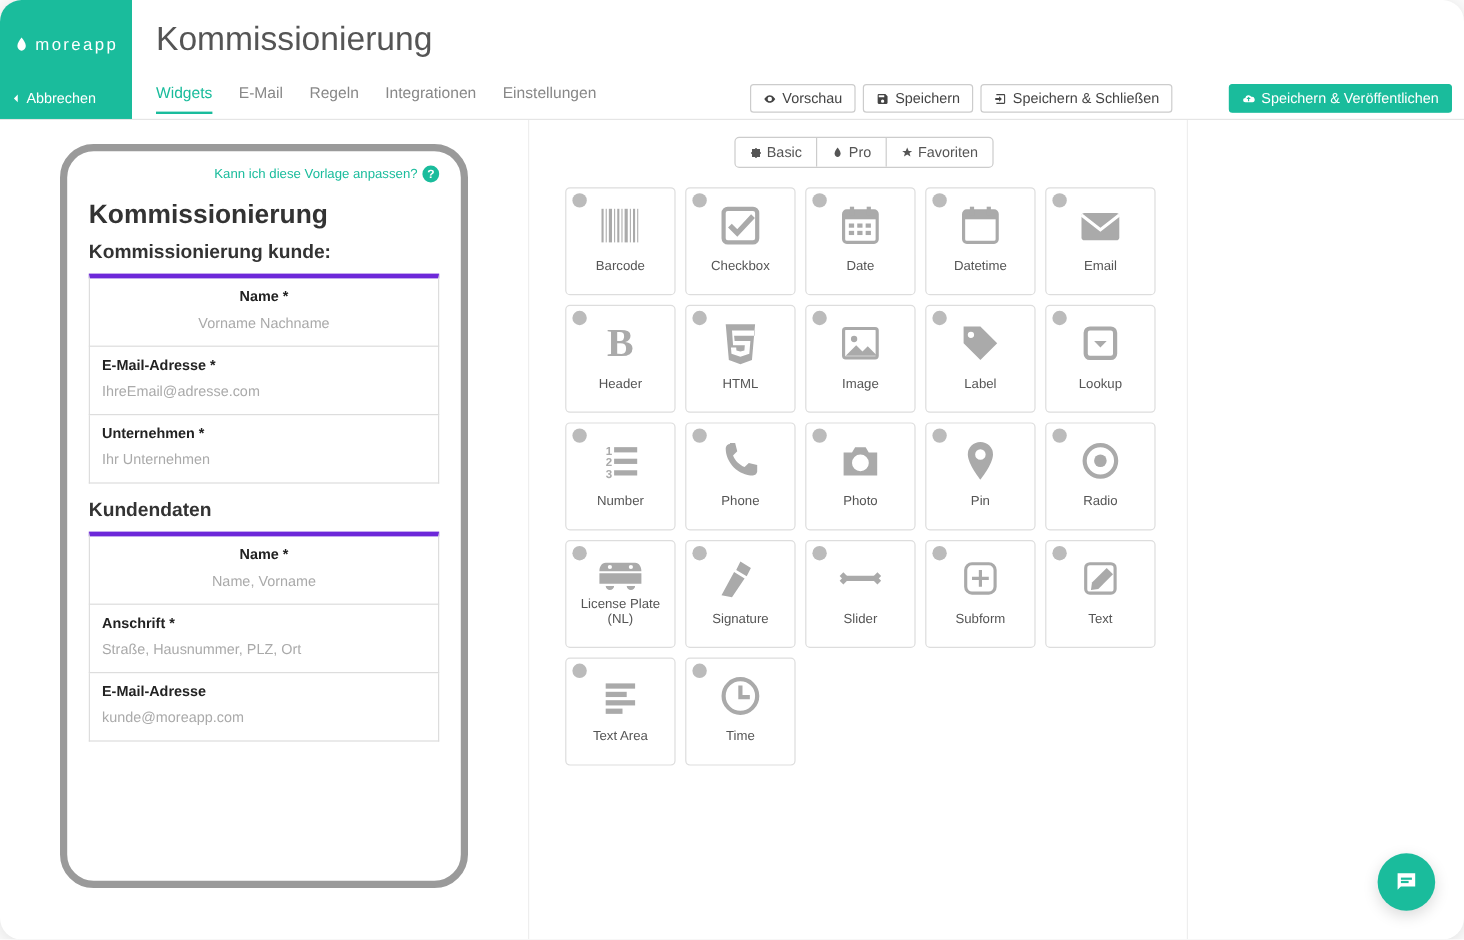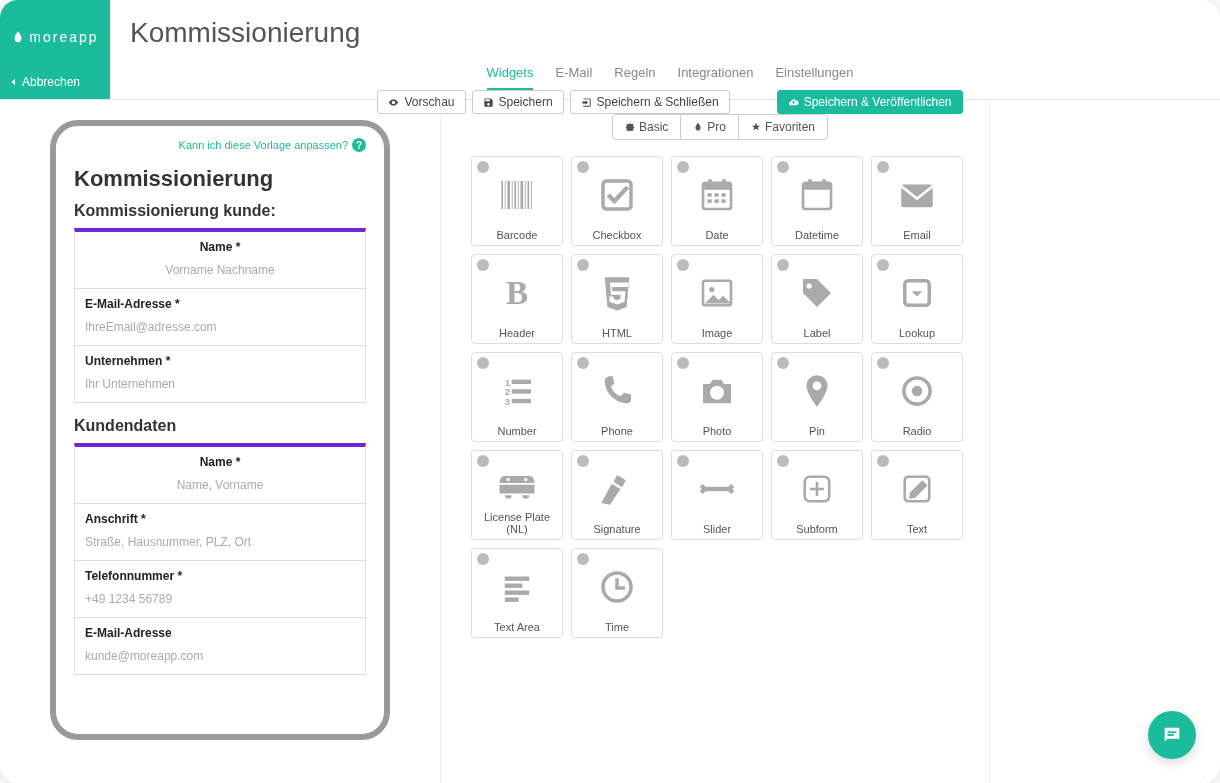--- a/index.html
+++ b/index.html
@@ -9,21 +9,21 @@
     .topbar { display: flex; align-items: stretch; height: 100px; border-bottom: 1px solid #e5e5e5; }
     .brand { width: 110px; background: #1abc9c; color: #fff; display: flex; flex-direction: column; }
     .brand-top { flex: 1; display: flex; align-items: center; justify-content: center; gap: 4px; padding: 8px 6px 0; }
     .brand-logo { width: 14px; height: 18px; }
     .brand-text { font-size: 14px; letter-spacing: 2px; font-weight: 300; text-align: center; }
     .brand-bottom { height: 34px; display: flex; align-items: center; gap: 4px; padding-left: 10px; background: #1abc9c; font-size: 12px; cursor: pointer; }
     .brand-bottom svg { width: 8px; height: 8px; }
 
     .header-right { flex: 1; display: flex; flex-direction: column; }
     .page-title { flex: 1; display: flex; align-items: center; padding-left: 20px; font-size: 28px; font-weight: 300; color: #555; }
-    .toolbar-row { height: 34px; display: flex; align-items: center; justify-content: flex-start; padding: 0 10px 0 20px; flex-direction: column; }
+    .toolbar-row { height: 34px; display: flex; align-items: center; justify-content: space-between; padding: 0 10px 0 20px; }
     .tabs { display: flex; gap: 22px; }
     .tab { font-size: 13px; color: #888; cursor: pointer; padding-bottom: 8px; }
     .tab.active { color: #1abc9c; border-bottom: 2px solid #1abc9c; }
     .actions { display: flex; gap: 6px; }
     .btn { border: 1px solid #ccc; background: #fff; padding: 4px 10px; font-size: 12px; border-radius: 3px; display: flex; align-items: center; gap: 5px; cursor: pointer; color: #444; }
     .btn svg { width: 11px; height: 11px; }
     .btn.primary { background: #1abc9c; color: #fff; border-color: #1abc9c; margin-left: 41px; }
 
     .main { display: flex; height: calc(100% - 100px); }
     .preview-col { width: 440px; padding: 20px 30px 0 50px; overflow: hidden; }
@@ -38,21 +38,21 @@
     .field-label { font-size: 12px; font-weight: 700; color: #222; margin-bottom: 6px; display: block; }
     .field-ph { font-size: 12px; color: #aaa; }
 
     .widgets-col { flex: 1; padding: 14px 20px 0 30px; border-left: 1px solid #eee; border-right: 1px solid #eee; overflow: hidden; }
     .widget-tabs { display: flex; justify-content: center; margin-bottom: 16px; }
     .widget-tabgroup { display: flex; border: 1px solid #ccc; border-radius: 4px; overflow: hidden; }
     .wtab { padding: 5px 12px; font-size: 12px; display: flex; align-items: center; gap: 4px; cursor: pointer; border-right: 1px solid #ccc; color: #555; }
     .wtab:last-child { border-right: none; }
     .wtab svg { width: 10px; height: 10px; }
     .grid { display: grid; grid-template-columns: repeat(5, 92px); gap: 8px; }
-    .widget { border: 1px solid #ddd; border-radius: 4px; height: 90px; display: flex; flex-direction: column; align-items: center; justify-content: flex-end; padding: 4px 2px 4px; cursor: grab; position: relative; }
+    .widget { border: 1px solid #ddd; border-radius: 4px; height: 90px; display: flex; flex-direction: column; align-items: center; justify-content: flex-end; padding: 4px 2px 17px; cursor: grab; position: relative; }
     .widget .info { position: absolute; top: 4px; left: 5px; width: 12px; height: 12px; border-radius: 50%; background: #bbb; }
     .widget-icon { flex: 1; display: flex; align-items: center; justify-content: center; color: #aaa; }
     .widget-icon svg { width: 42px; height: 42px; fill: #aaa; }
     .widget-label { font-size: 11px; color: #555; text-align: center; line-height: 1.1; }
 
     .right-empty { width: 230px; }
 
     .chat-fab { position: absolute; right: 24px; bottom: 24px; width: 48px; height: 48px; border-radius: 50%; background: #1abc9c; display: flex; align-items: center; justify-content: center; box-shadow: 0 4px 12px rgba(0,0,0,0.15); cursor: pointer; }
     .chat-fab svg { width: 22px; height: 22px; fill: #fff; }
   </style>
@@ -126,21 +126,20 @@
             <span class="help-icon">?</span>
           </div>
           <div class="form-title">Kommissionierung</div>
           <div class="section-title">Kommissionierung kunde:</div>
           <div class="field first"><span class="field-label">Name *</span><span class="field-ph">Vorname Nachname</span></div>
           <div class="field"><span class="field-label">E-Mail-Adresse *</span><span class="field-ph">IhreEmail@adresse.com</span></div>
           <div class="field"><span class="field-label">Unternehmen *</span><span class="field-ph">Ihr Unternehmen</span></div>
           <div class="section-title" style="margin-top:14px">Kundendaten</div>
           <div class="field first"><span class="field-label">Name *</span><span class="field-ph">Name, Vorname</span></div>
           <div class="field"><span class="field-label">Anschrift *</span><span class="field-ph">Straße, Hausnummer, PLZ, Ort</span></div>
-          <div class="field"><span class="field-label">Telefonnummer *</span><span class="field-ph">+49 1234 56789</span></div>
           <div class="field"><span class="field-label">E-Mail-Adresse</span><span class="field-ph">kunde@moreapp.com</span></div>
         </div>
       </div>
     </div>
 
     <div class="widgets-col">
       <div class="widget-tabs">
         <div class="widget-tabgroup">
           <div class="wtab">
               <svg viewBox="0 0 24 24">

